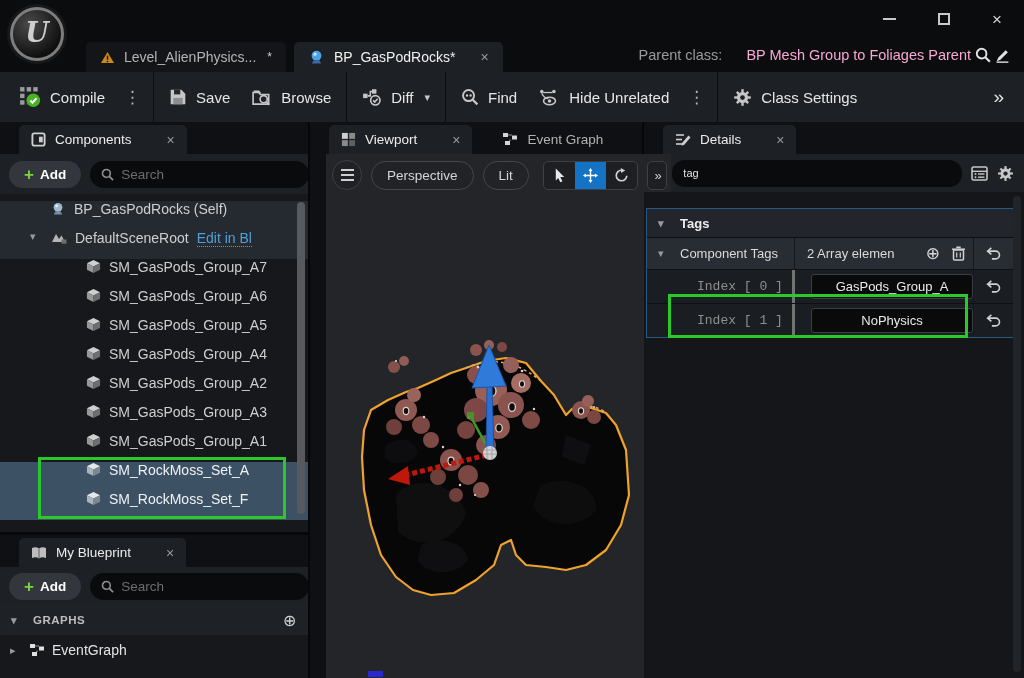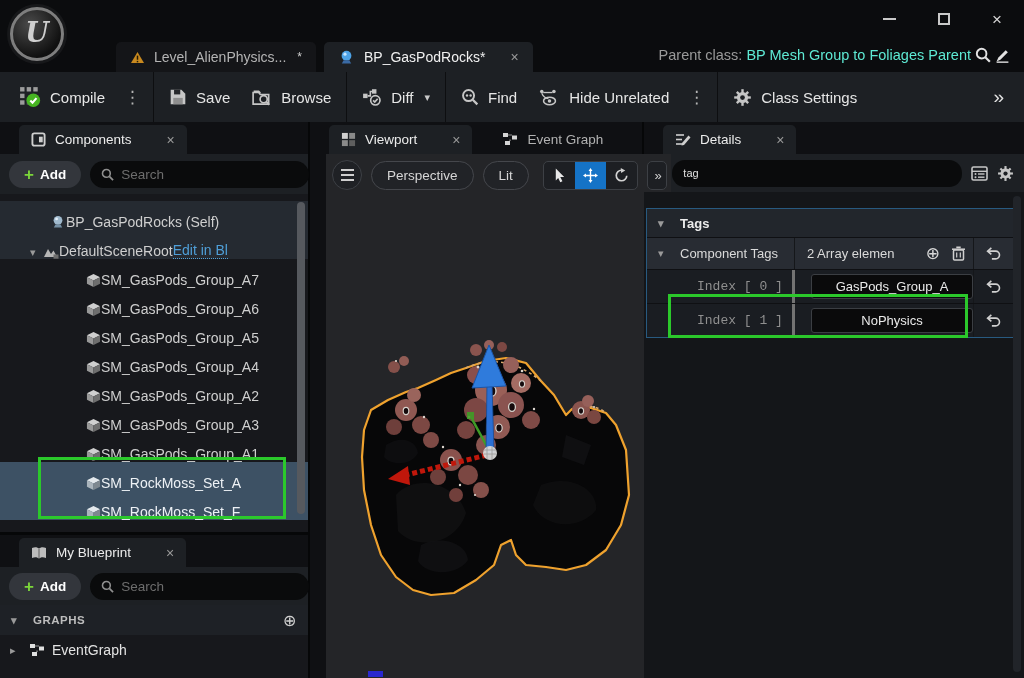--- a/index.html
+++ b/index.html
@@ -18,29 +18,29 @@
     display:flex; align-items:center; justify-content:center;
   }
   .logo span { font-family:"DejaVu Serif", serif; font-style:italic; font-weight:bold; font-size:27px; color:#cfcfcf; margin-top:-3px; }
   .menus { margin-left:80px; display:flex; }
   .menu-item { padding:9px 16px; font-size:14.5px; color:#e2e2e2; cursor:default; }
   .winctl { margin-left:auto; display:flex; align-items:center; gap:42px; margin-right:22px; }
   .win-min { width:13px; height:2px; background:#c9c9c9; }
   .win-max { width:12px; height:12px; border:2px solid #c9c9c9; }
   .win-close { font-size:17px; color:#d5d5d5; line-height:1; }
   
-  .tabstrip { height:34px; display:flex; align-items:flex-end; background:#0b0c0e; padding-left:116px; }
+  .tabstrip { height:34px; display:flex; align-items:flex-end; background:#0b0c0e; padding-left:86px; }
   .doc-tab { height:30px; display:flex; align-items:center; gap:9px; padding:0 14px; font-size:14px; border-radius:5px 5px 0 0; }
   .doc-tab.level { background:#141518; color:#b4b4b4; margin-right:8px; }
   .doc-tab.active { background:#1d2024; color:#f0f0f0; }
   .dirty { font-size:12px; color:#cfcfcf; margin-left:2px; }
   .tab-x { color:#9a9a9a; margin-left:16px; font-size:14px; }
   .parentclass { margin-left:auto; align-self:center; display:flex; align-items:center; gap:4px; padding-right:14px; font-size:14.5px; }
   .pc-label { color:#9a9a9a; }
-  .pc-link { color:#5eead4; }
+  .pc-link { color:#f9a8d4;margin-left:20px; }
   
   .toolbar { height:50px; background:#1d2024; display:flex; align-items:center; padding:0 8px; }
   .tbtn { display:flex; align-items:center; gap:9px; color:#e6e6e6; font-size:15px; padding:15px 11px; height:50px; }
   .kebab { color:#b5b5b5; font-size:17px; padding:0 8px; }
   .tsep { width:1px; height:50px; background:#0d0e10; margin:0 4px; }
   .chev { color:#c9c9c9; font-size:11px; margin-left:2px; }
   .tb-end { margin-left:auto; color:#e3e3e3; font-size:19px; padding-right:14px; letter-spacing:-2px; }
   
   .main { display:flex; height:556px; background:#060708; gap:2px; }
   .col-left { width:308px; display:flex; flex-direction:column; gap:3px; }
@@ -53,21 +53,21 @@
   .ptab.inactive { background:transparent; color:#b2b2b2; }
   
   .addsearch { height:40px; background:#1d2024; display:flex; align-items:center; gap:9px; padding:0 9px; flex:none; }
   .add-btn { height:27px; background:#33363c; border-radius:14px; display:flex; align-items:center; gap:6px; padding:0 15px; color:#fff; font-size:13.5px; font-weight:bold; }
   .add-plus { color:#7bd53a; font-size:17px; font-weight:bold; line-height:1; }
   .search-pill { flex:1; height:27px; background:#0a0b0c; border-radius:14px; display:flex; align-items:center; gap:7px; padding:0 11px; }
   .search-pill input { flex:1; background:transparent; border:none; outline:none; color:#e0e0e0; font-size:13.5px; font-family:inherit; min-width:0; }
   .search-pill input::placeholder { color:#6d6d6d; }
   
   .tree { flex:1; background:#17181c; position:relative; padding-top:7px; overflow:hidden; }
-  .trow { height:29px; display:flex; align-items:flex-end; font-size:14px; color:#cfcfcf; white-space:nowrap; }
+  .trow { height:29px; display:flex; align-items:flex-start; gap:8px; font-size:14px; color:#cfcfcf; white-space:nowrap; }
   .trow.rooted { background:#252a31; }
   .trow.selected { background:#3d5164; color:#eef2f6; }
   .pad0{ padding-left:50px; } .pad1{ padding-left:30px; } .pad2{ padding-left:86px; }
   .caret { color:#9a9a9a; font-size:11px; width:13px; }
   .bp-link { color:#4f9fd8; border-bottom:1px dotted #4f9fd8; font-size:14px; overflow:hidden; }
   .anno { position:absolute; border:3px solid #2bc82b; z-index:8; pointer-events:none; }
   .anno-tree { left:38px; top:263px; width:248px; height:62px; }
   .vscroll { position:absolute; right:3px; width:8px; border-radius:4px; background:#56595e; }
   .tree .vscroll { top:8px; height:312px; }
   

